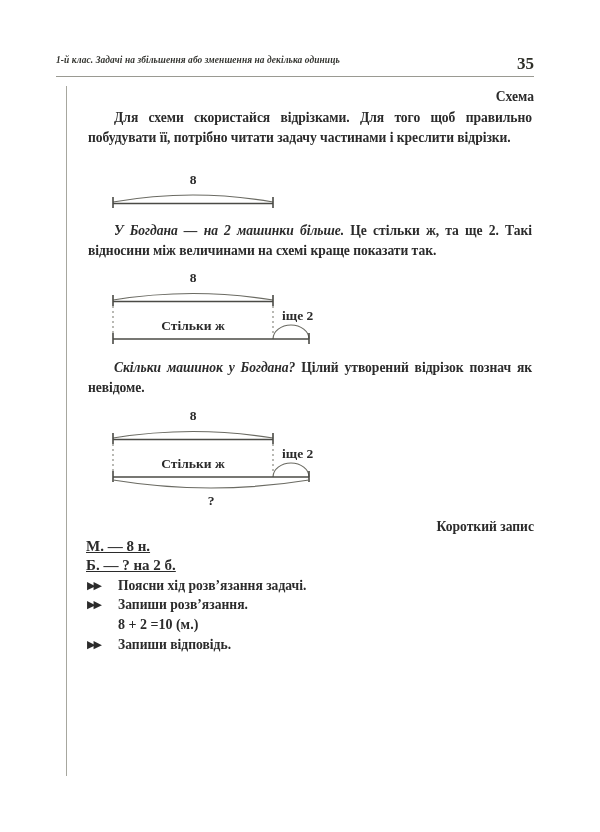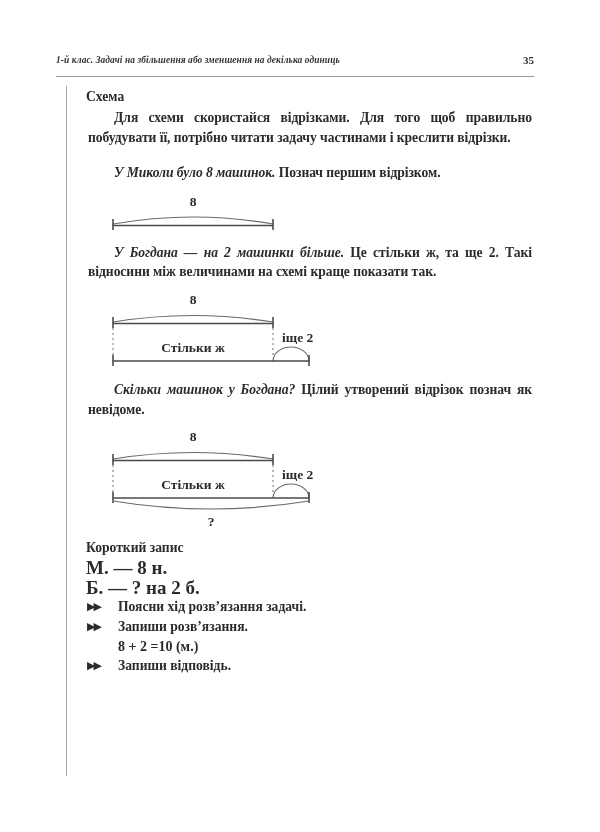--- a/index.html
+++ b/index.html
@@ -34,21 +34,21 @@
     font-size: 9.4px;
     letter-spacing: 0.1px;
     color: #33342f;
     white-space: nowrap;
   }
   .runhead-page {
     position: absolute;
     right: 0;
     top: -1px;
     font-weight: bold;
-    font-size: 11px;
+    font-size: 17px;
     color: #2f3029;
     margin-left: 16px;
   }
   .runhead-rule {
     position: absolute;
     left: 56px;
     top: 76px;
     width: 478px;
     height: 1px;
     background: #9a9a92;
@@ -69,20 +69,21 @@
     position: absolute;
     left: 86px;
     top: 88px;
     width: 448px;
   }
   .h-sub {
     font-weight: bold;
     font-size: 13.6px;
     line-height: 18px;
     margin: 0 0 1px 0;
+    text-align: right;
   }
   p.para {
     margin: 2px;
     font-size: 13.6px;
     line-height: 19.6px;
     text-align: justify;
     text-indent: 26px;
     font-weight: bold;
     letter-spacing: -0.05px;
   }
@@ -107,23 +108,24 @@
     letter-spacing: -2px;
     color: #2b2b2b;
   }
   .sub-line {
     padding-left: 32px;
     font-size: 14px;
     line-height: 19.6px;
     font-weight: bold;
   }
   .kz-line {
-    font-size: 19px;
-    line-height: 19.6px;
-    font-weight: bold;
+    font-size: 15px;
+    line-height: 19.6px;
+    font-weight: bold;
+    text-decoration: underline;
   }
 
   
   .diagram {
     position: relative;
   }
   .diagram svg { display: block; }
 
   .sp-1 { height: 12px; }
   .sp-2 { height: 10px; }
@@ -142,23 +144,20 @@
   <div class="margin-rule"></div>
 
   <div class="body">
 
     <div class="h-sub">Схема</div>
 
     <p class="para">Для схеми скористайся відрізками. Для того щоб правильно побудувати її, потрібно читати задачу частинами і креслити відрізки.</p>
 
     <div class="sp-1"></div>
 
-    <p class="para">
-      <span class="it">У Миколи було 8 машинок.</span><span> Познач першим відрізком.</span>
-    </p>
 
     <div class="diagram" style="margin-top:6px;">
       <svg width="300" height="42" viewBox="0 0 300 42">
         <text x="107" y="17" font-family="Liberation Serif, serif" font-size="13.5" font-weight="bold" text-anchor="middle" fill="#2b2b2b">8</text>
 
         <path d="M 27 35 Q 107 21 187 35" fill="none" stroke="#6b6b63" stroke-width="1.2"></path>
 
         <line x1="27" y1="30" x2="27" y2="41" stroke="#4a4a45" stroke-width="1.6"></line>
         <line x1="187" y1="30" x2="187" y2="41" stroke="#4a4a45" stroke-width="1.6"></line>
         <line x1="27" y1="36.5" x2="187" y2="36.5" stroke="#4a4a45" stroke-width="1.6"></line>

